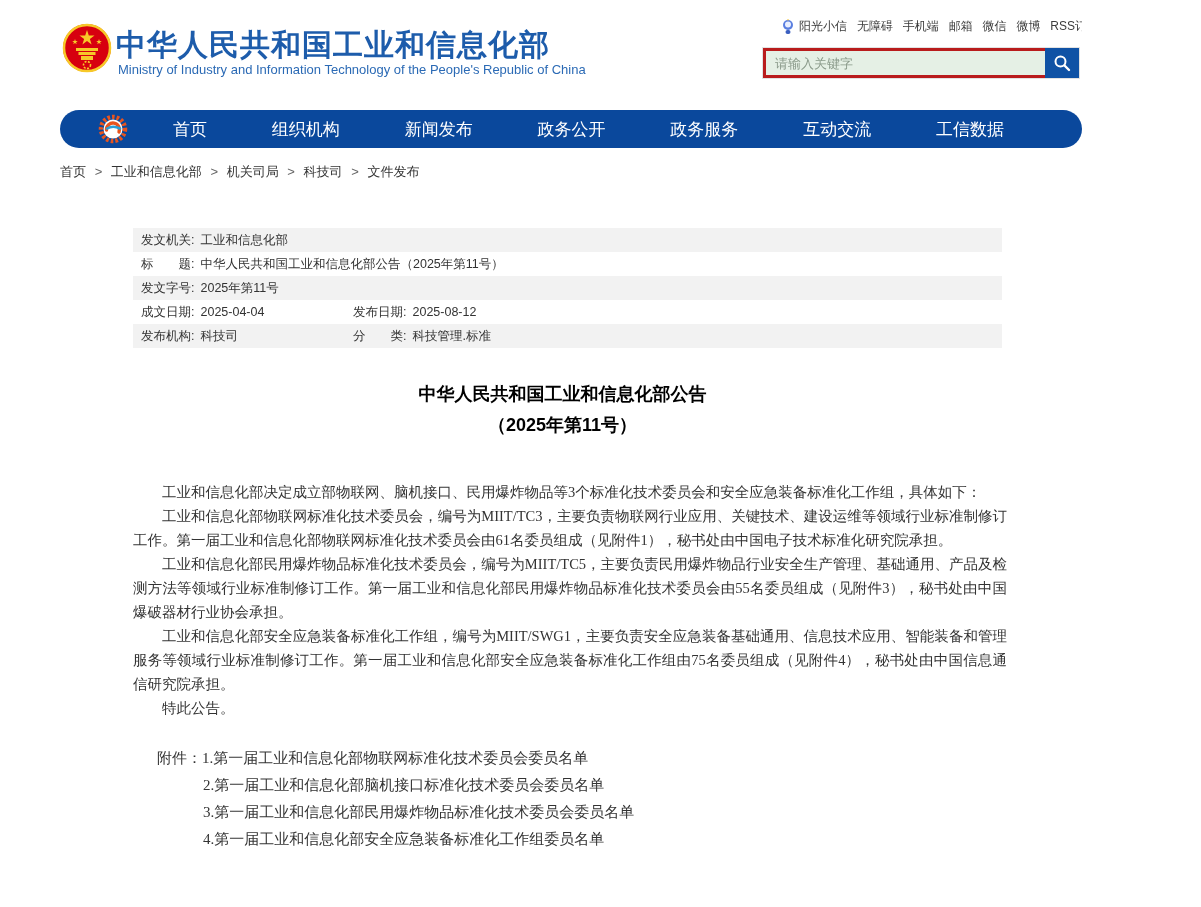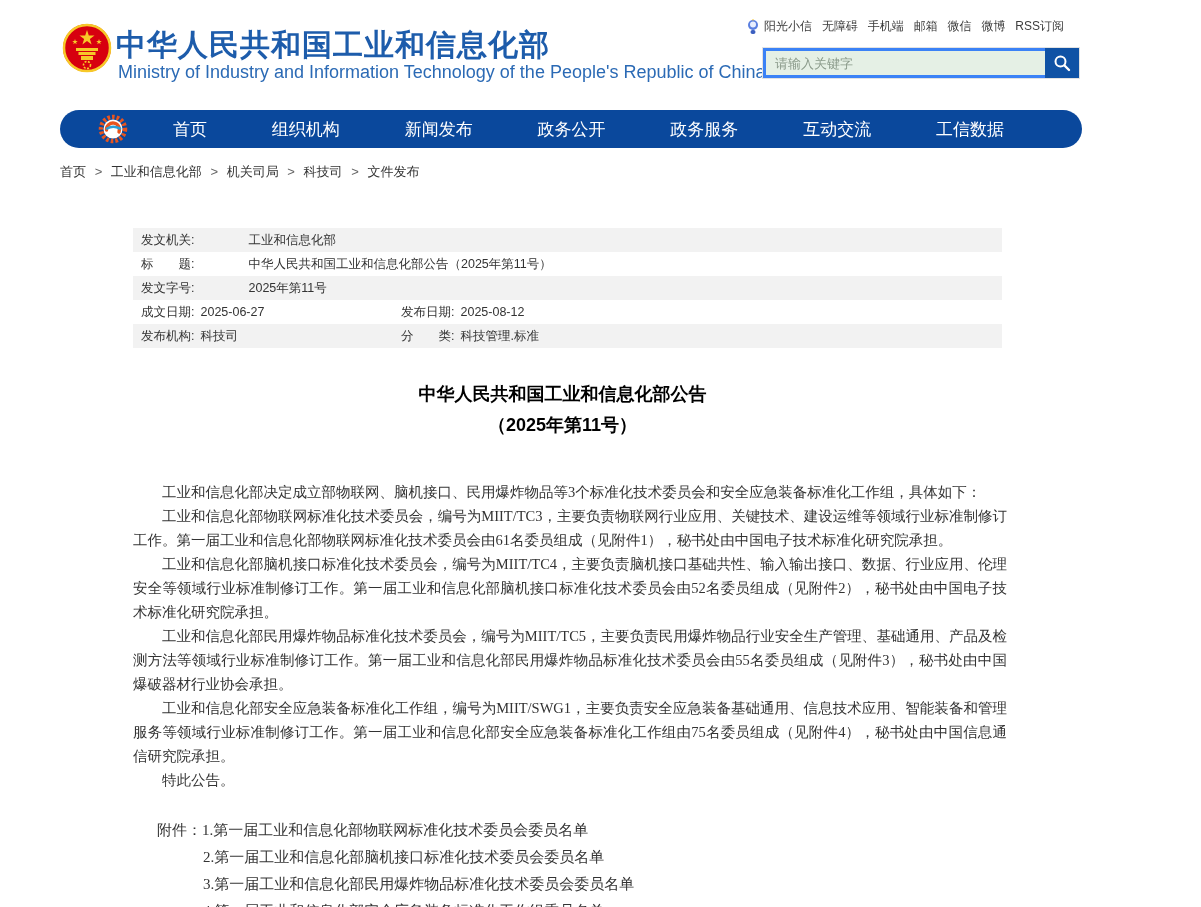--- a/index.html
+++ b/index.html
@@ -2,46 +2,46 @@
 <html><head>
 <meta charset="utf-8">
 <style>
   * { margin:0; padding:0; box-sizing:border-box; }
   body { background:#fff; font-family:"Liberation Sans", sans-serif; }
   .page { position:relative; width:1082px; height:907px; background:#fff; overflow:hidden; }
 
   
   .emblem { position:absolute; left:62px; top:23px; width:50px; height:50px; }
   .site-title { position:absolute; left:116px; top:25px; font-size:30px; font-weight:bold; color:#1d5cab; letter-spacing:1px; white-space:nowrap; }
-  .site-subtitle { position:absolute; left:118px; top:62px; font-size:18px; color:#2b6ab5; white-space:nowrap; }
-
-  .top-links { position:absolute; left:746px; top:18px; width:318px; display:flex; align-items:center; justify-content:space-between; font-size:12px; color:#3c3c3c; white-space:nowrap; }
+  .site-subtitle { position:absolute; left:118px; top:62px; font-size:13px; color:#2b6ab5; white-space:nowrap; }
+
+  .top-links { position:absolute; left:781px; top:18px; width:318px; display:flex; align-items:center; justify-content:space-between; font-size:12px; color:#3c3c3c; white-space:nowrap; }
   .top-link { color:#3c3c3c; text-decoration:none; cursor:pointer; }
   .mascot { width:14px; height:16px; margin-right:4px; vertical-align:-3px; }
   .top-link-first { display:flex; align-items:center; }
 
-  .search-box { position:absolute; left:762px; top:47px; width:318px; height:32px; border:1px solid #e2e2e2; background:#3b82f6; display:flex; align-items:stretch; }
+  .search-box { position:absolute; left:762px; top:47px; width:318px; height:32px; border:1px solid #e2e2e2; background:#b91c1c; display:flex; align-items:stretch; }
   .search-input { flex:1; margin:3px 0 3px 3px; background:#e5f0e5; border:none; outline:none; padding:0 9px; font-size:13px; color:#333; font-family:"Liberation Sans",sans-serif; }
   .search-input::placeholder { color:#8a9a8a; }
   .search-btn { width:34px; border:none; background:#0f52a5; cursor:pointer; display:flex; align-items:center; justify-content:center; }
 
   
   .nav { position:absolute; left:60px; top:110px; width:1022px; height:38px; background:#0a489c; border-radius:19px; display:flex; align-items:center; }
   .nav-logo { margin-left:38px; width:30px; height:30px; flex:0 0 auto; }
   .nav-items { flex:1; display:flex; justify-content:space-between; padding:0 78px 0 45px; }
   .nav-item { color:#fff; font-size:17px; text-decoration:none; cursor:pointer; white-space:nowrap; }
 
   
   .breadcrumb { position:absolute; left:60px; top:163px; font-size:13px; color:#333; }
   .crumb { color:#333; text-decoration:none; cursor:pointer; }
   .crumb-sep { color:#666; margin:0 5px; }
 
   
   .meta-table { position:absolute; left:133px; top:228px; width:869px; font-size:12.5px; color:#333; }
-  .meta-row { height:24px; line-height:24px; display:flex; padding-left:8px;gap:48px; }
+  .meta-row { height:24px; line-height:24px; display:flex; padding-left:8px; }
   .meta-row.gray { background:#f2f2f2; }
   .meta-cell { display:flex; }
   .meta-cell.first { width:212px; }
   .meta-label { white-space:pre; }
   .meta-value { margin-left:6px; white-space:pre; }
 
   
   .article-title { position:absolute; left:128px; top:379px; width:869px; text-align:center; font-size:18px; font-weight:bold; color:#000; line-height:31px; }
   .article-body { position:absolute; left:133px; top:480px; width:874px; font-family:"Liberation Serif","DejaVu Serif",serif; font-size:14.5px; line-height:24px; color:#333; }
   .para { text-indent:2em; text-align:justify; }
@@ -138,21 +138,21 @@
       <span class="meta-label">标　　题:</span>
       <span class="meta-value">中华人民共和国工业和信息化部公告（2025年第11号）</span>
     </div>
     <div class="meta-row gray">
       <span class="meta-label">发文字号:</span>
       <span class="meta-value">2025年第11号</span>
     </div>
     <div class="meta-row">
       <span class="meta-cell first">
         <span class="meta-label">成文日期:</span>
-        <span class="meta-value">2025-06-27</span>
+        <span class="meta-value">2025-04-04</span>
       </span>
       <span class="meta-cell">
         <span class="meta-label">发布日期:</span>
         <span class="meta-value">2025-08-12</span>
       </span>
     </div>
     <div class="meta-row gray">
       <span class="meta-cell first">
         <span class="meta-label">发布机构:</span>
         <span class="meta-value">科技司</span>
@@ -170,23 +170,20 @@
   </div>
 
   <div class="article-body">
     <p class="para">
       <span>工业和信息化部决定成立部物联网、脑机接口、民用爆炸物品等3个标准化技术委员会和安全应急装备标准化工作组，具体如下：</span>
     </p>
     <p class="para">
       <span>工业和信息化部物联网标准化技术委员会，编号为MIIT/TC3，主要负责物联网行业应用、关键技术、建设运维等领域行业标准制修订工作。第一届</span><a class="doc-link">工业和信息化部物联网标准化技术委员会由61名委员组成（见附件1）</a><span>，秘书处由中国电子技术标准化研究院承担。</span>
     </p>
     <p class="para">
-      <span>工业和信息化部脑机接口标准化技术委员会，编号为MIIT/TC4，主要负责脑机接口基础共性、输入输出接口、数据、行业应用、伦理安全等领域行业标准制修订工作。第一届</span><a class="doc-link">工业和信息化部脑机接口标准化技术委员会由52名委员组成（见附件2）</a><span>，秘书处由中国电子技术标准化研究院承担。</span>
-    </p>
-    <p class="para">
       <span>工业和信息化部民用爆炸物品标准化技术委员会，编号为MIIT/TC5，主要负责民用爆炸物品行业安全生产管理、基础通用、产品及检测方法等领域行业标准制修订工作。第一届</span><a class="doc-link">工业和信息化部民用爆炸物品标准化技术委员会由55名委员组成（见附件3）</a><span>，秘书处由中国爆破器材行业协会承担。</span>
     </p>
     <p class="para">
       <span>工业和信息化部安全应急装备标准化工作组，编号为MIIT/SWG1，主要负责安全应急装备基础通用、信息技术应用、智能装备和管理服务等领域行业标准制修订工作。第一届</span><a class="doc-link">工业和信息化部安全应急装备标准化工作组由75名委员组成（见附件4）</a><span>，秘书处由中国信息通信研究院承担。</span>
     </p>
     <p class="para">
       <span>特此公告。</span>
     </p>
 
     <div class="attachments">

